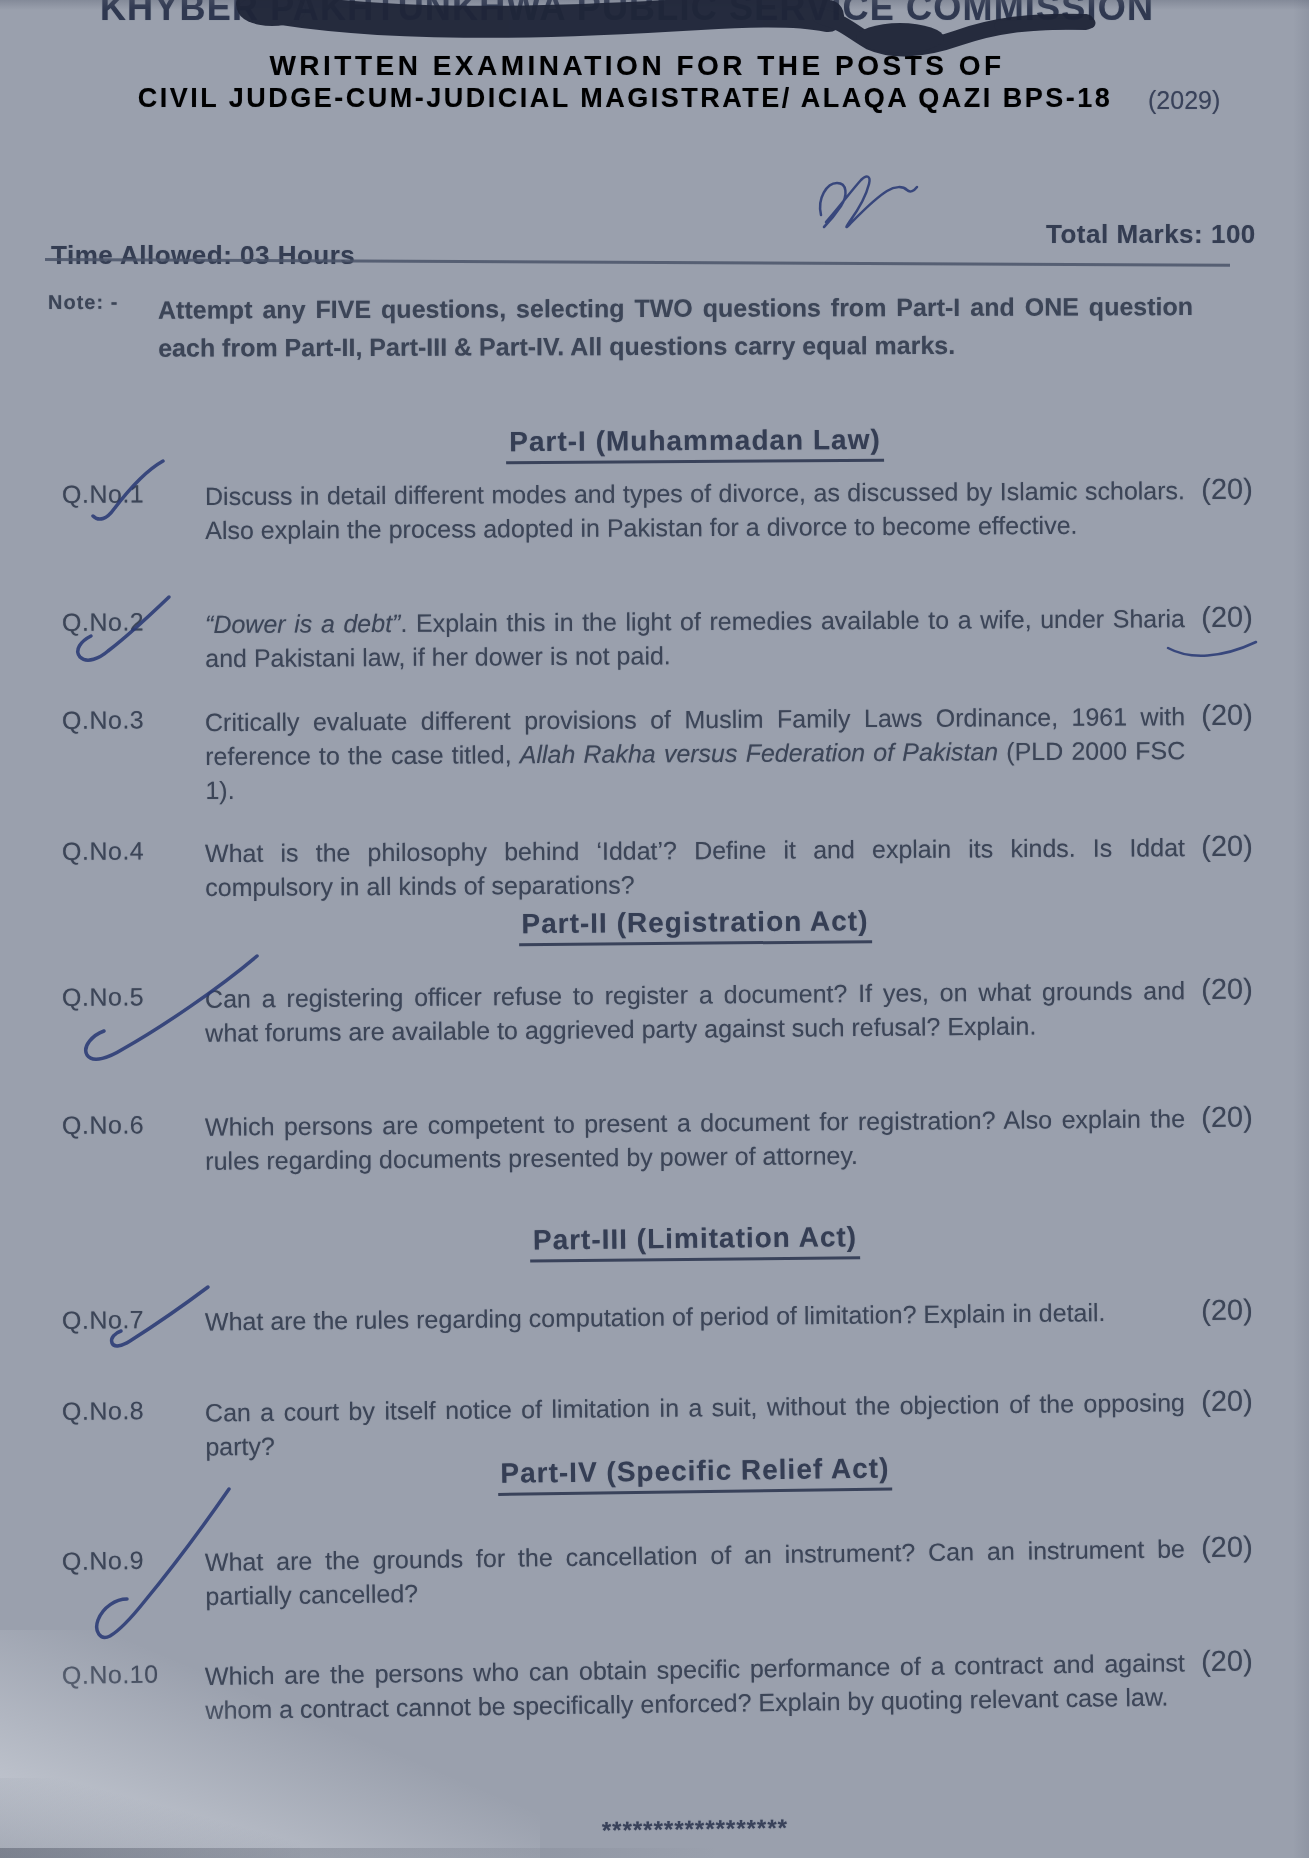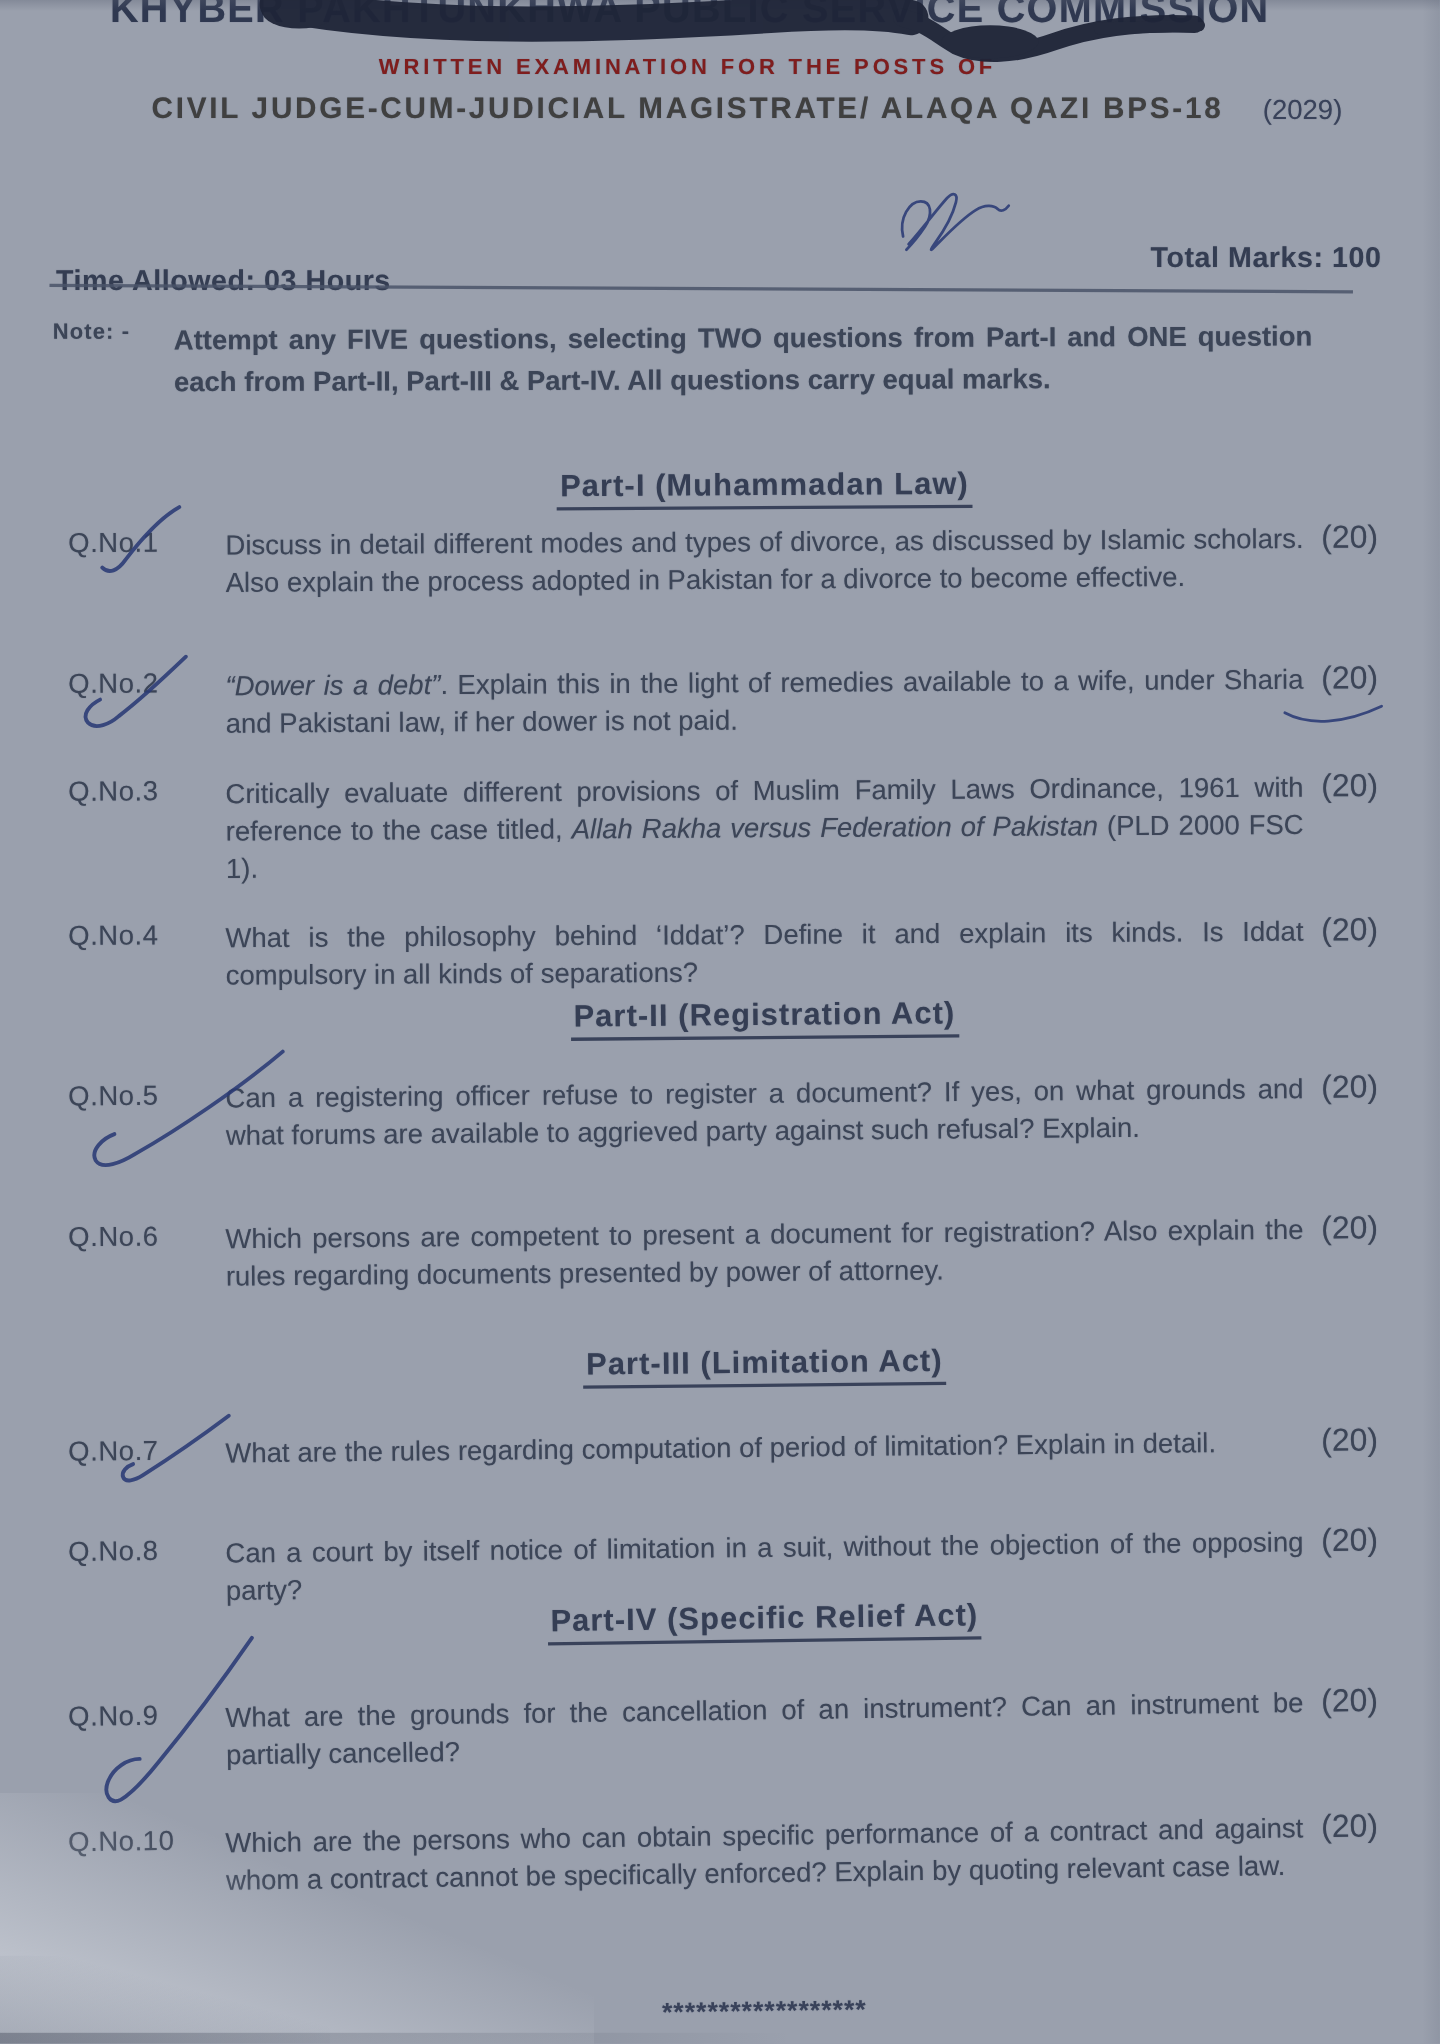--- a/index.html
+++ b/index.html
@@ -24,23 +24,23 @@
   svg.overlay{position:absolute;left:0;top:0;z-index:6;pointer-events:none;}
   .ink{stroke:#2a3a75;fill:none;stroke-linecap:round;stroke-linejoin:round;opacity:.88;}
 </style>
 </head>
 <body>
 
 <div id="page">
 
   <div class="abs center bold soft" style="left:0;top:-13px;width:1254px;font-size:36px;letter-spacing:1.2px;color:#2f3850;">KHYBER PAKHTUNKHWA PUBLIC SERVICE COMMISSION</div>
 
-  <div class="abs center bold soft" style="left:0;top:50px;width:1250px;font-size:20px;letter-spacing:3.5px;color:#7f1d1d;">WRITTEN EXAMINATION FOR THE POSTS OF</div>
+  <div class="abs center bold soft" style="left:0;top:50px;width:1250px;font-size:28px;letter-spacing:3.5px;color:#000000;padding-left:12px;">WRITTEN EXAMINATION FOR THE POSTS OF</div>
 
-  <div class="abs center bold soft" style="left:0;top:83px;width:1250px;font-size:27px;letter-spacing:2.5px;color:#404040;">CIVIL JUDGE-CUM-JUDICIAL MAGISTRATE/ ALAQA QAZI BPS-18</div>
+  <div class="abs center bold soft" style="left:0;top:83px;width:1250px;font-size:27px;letter-spacing:2.5px;color:#000000;">CIVIL JUDGE-CUM-JUDICIAL MAGISTRATE/ ALAQA QAZI BPS-18</div>
 
   <div class="abs soft" style="left:1148px;top:86px;font-size:25px;color:#39425a;">(2029)</div>
 
 
   <div class="abs bold soft" style="left:51px;top:208px;font-size:26px;letter-spacing:.5px;color:#343d52;margin-top:32px;">Time Allowed: 03 Hours</div>
 
   <div class="abs bold soft" style="left:1046px;top:219px;font-size:26px;letter-spacing:.5px;color:#343d52;">Total Marks: 100</div>
 
   <div class="abs" style="left:45px;top:258px;width:1185px;height:3px;background:#4a5368;transform:rotate(0.28deg);transform-origin:0 0;opacity:.85;"></div>
 

